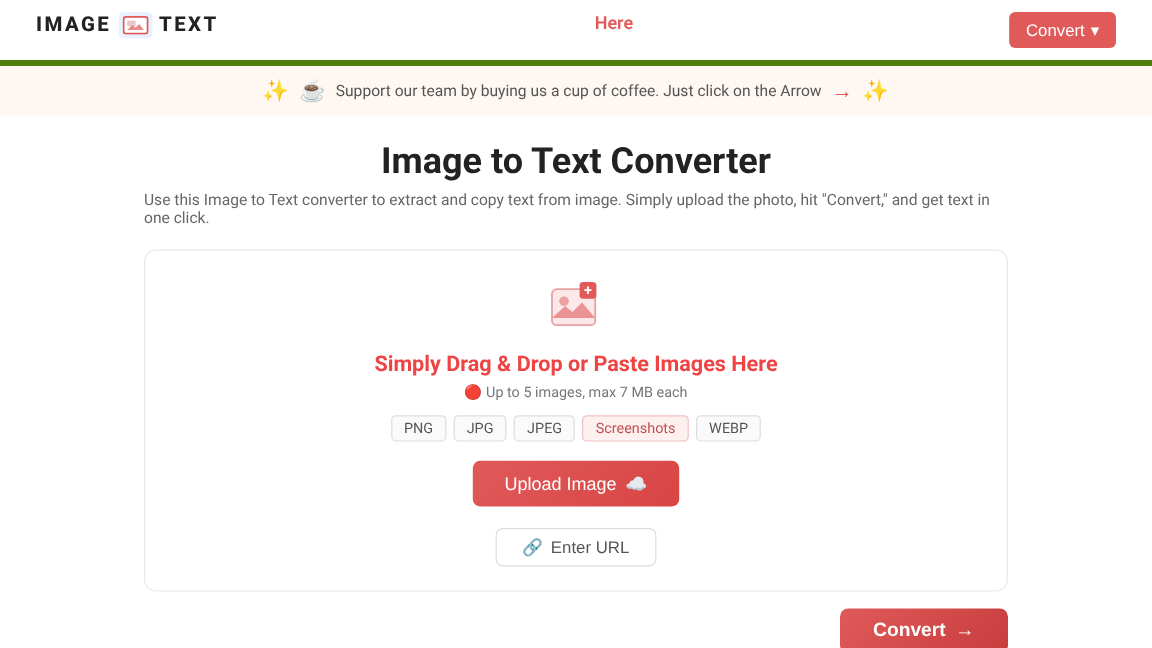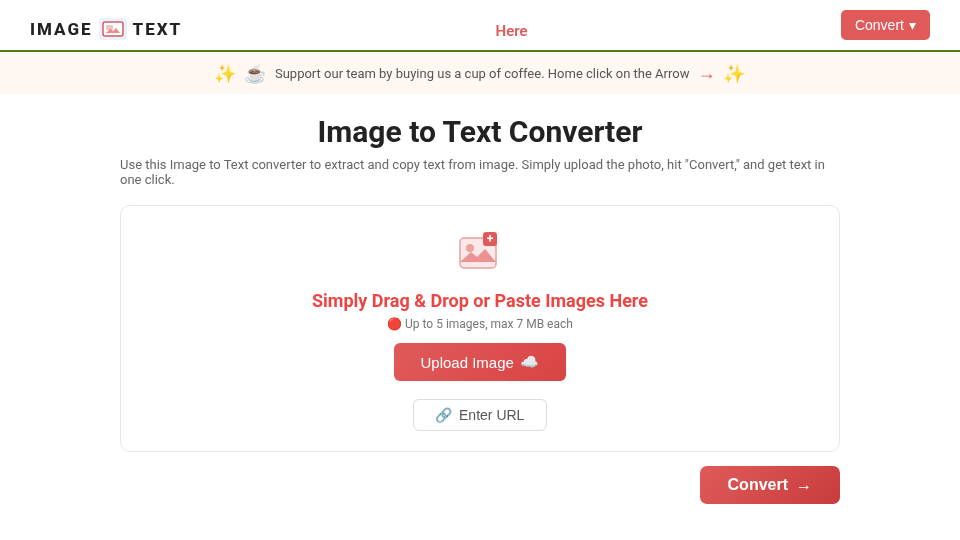--- a/index.html
+++ b/index.html
@@ -6,24 +6,24 @@
     body {
       font-family: -apple-system, BlinkMacSystemFont, 'Segoe UI', Roboto, sans-serif;
       background: #fff;
       color: #333;
       font-size: 14px;
     }
 
     
     #header {
       display: flex;
-      align-items: flex-end;
+      align-items: flex-start;
       justify-content: space-between;
       padding: 10px 30px;
-      border-bottom: 2px solid #4d7c0f;
+      border-bottom: 5px solid #4d7c0f;
     }
     #logo {
       display: flex;
       align-items: center;
       gap: 6px;
       font-weight: 700;
       font-size: 16px;
       letter-spacing: 1px;
       color: #222;
     }
@@ -205,21 +205,21 @@
   </div>
   <button id="lang-btn">
     <span>Convert</span>
     <span>▾</span>
   </button>
 </div>
 
 <div id="banner">
   <span class="banner-emoji">✨</span>
   <span class="banner-emoji">☕</span>
-  <span>Support our team by buying us a cup of coffee. Home click on the Arrow</span>
+  <span>Support our team by buying us a cup of coffee. Just click on the Arrow</span>
   <span style="font-size:18px; color:#e05a5a;">→</span>
   <span class="banner-emoji">✨</span>
 </div>
 
 <div id="main">
   <h1 id="page-title">Image to Text Converter</h1>
   <p id="page-subtitle">Use this Image to Text converter to extract and copy text from image. Simply upload the photo, hit "Convert," and get text in one click.</p>
 
   <div id="upload-box">
 
@@ -230,20 +230,27 @@
       <rect x="28" y="2" width="14" height="14" rx="3" fill="#e05a5a"></rect>
       <text x="35" y="13" text-anchor="middle" font-size="12" fill="#fff" font-weight="bold">+</text>
     </svg>
 
     <div id="drag-drop-title">Simply Drag &amp; Drop or Paste Images Here</div>
     <div id="upload-limit">
       <span class="limit-red">🔴</span>
       <span>Up to 5 images, max 7 MB each</span>
     </div>
 
+    <div id="format-badges">
+      <span class="badge">PNG</span>
+      <span class="badge">JPG</span>
+      <span class="badge">JPEG</span>
+      <span class="badge badge-screenshots">Screenshots</span>
+      <span class="badge">WEBP</span>
+    </div>
 
     <div>
       <button id="upload-btn">
         <span>Upload Image</span>
         <span>☁️</span>
       </button>
     </div>
     <div style="margin-top:8px;">
       <button id="url-btn">
         <span>🔗</span>

